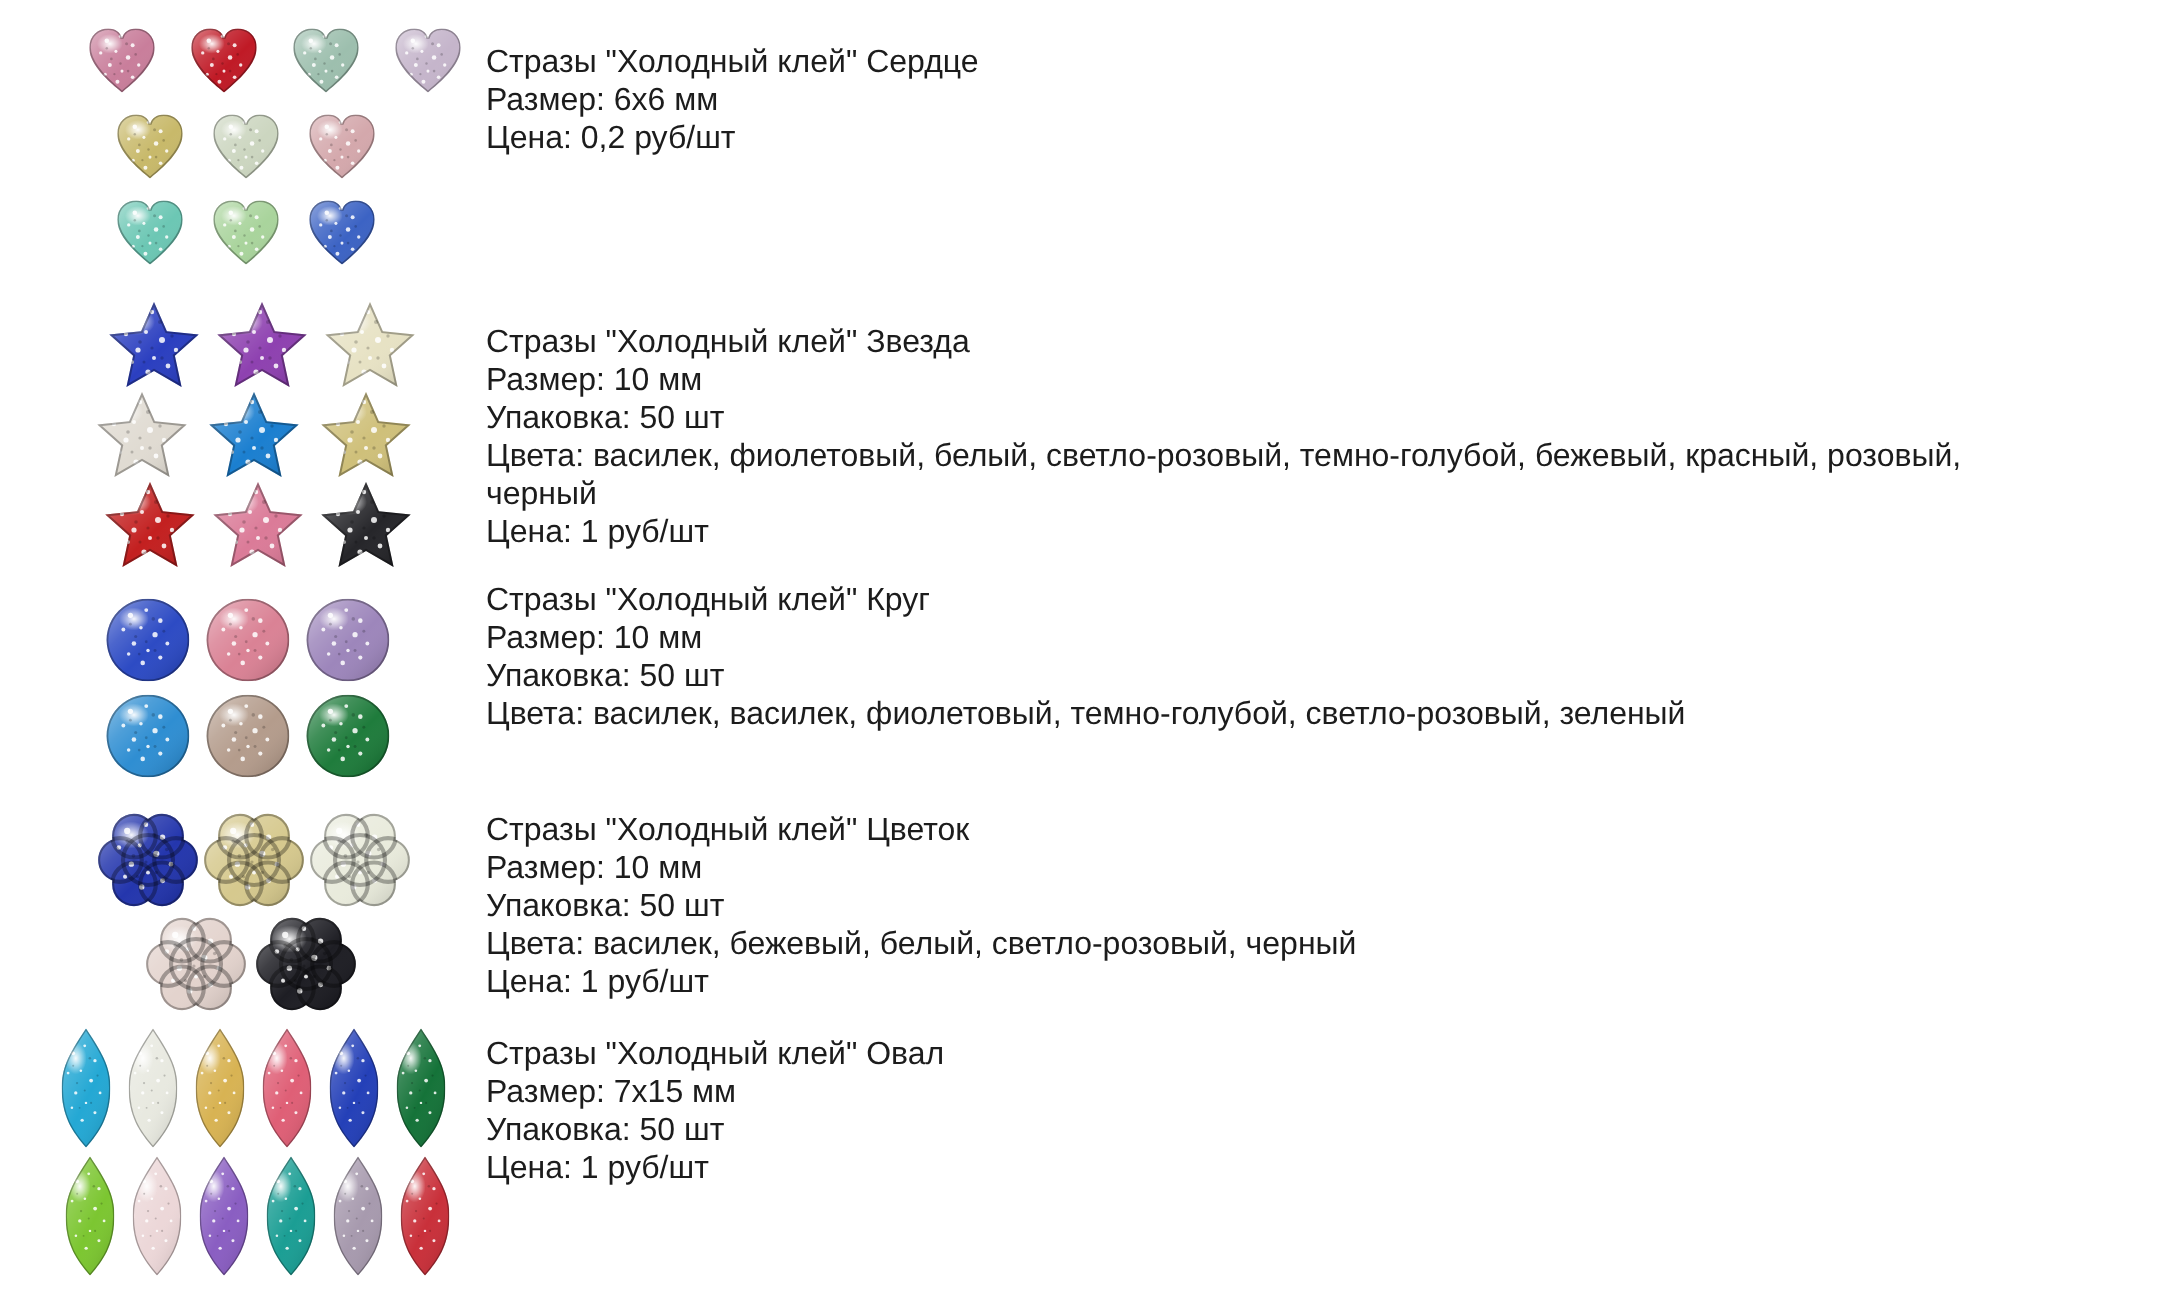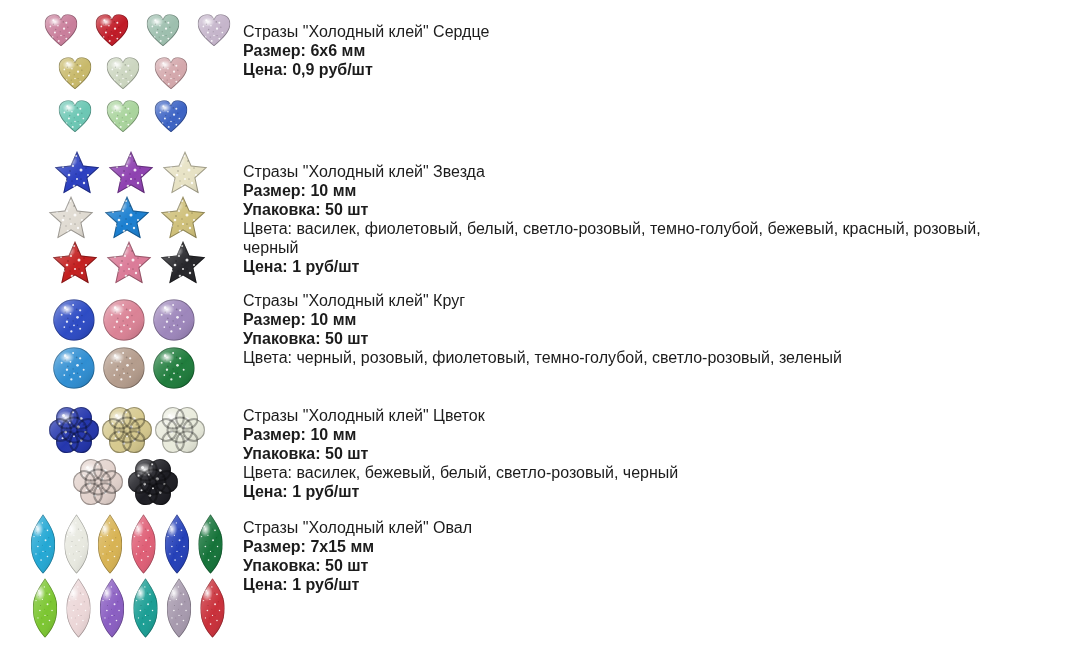--- a/index.html
+++ b/index.html
@@ -21,21 +21,21 @@
   .p5 { height: 133px; }
   .img { width: 243px; flex: 0 0 243px; position: relative; }
   .img svg { display: block; }
   .info { width: 780px; font-size: 16px; line-height: 19px; }
   .p1 .info { padding-top: 16px; }
   .p2 .info { padding-top: 16px; }
   .p3 .info { padding-top: 1px; }
   .p4 .info { padding-top: 6px; }
   .p5 .info { padding-top: 7px; }
   .info p { margin: 0; }
-  .b { font-weight: bold; }
+  .b { font-weight: normal; }
 </style>
 </head>
 <body>
 <svg width="0" height="0" style="position:absolute" aria-hidden="true">
     <defs>
       <linearGradient id="fc" x1="0" y1="0" x2="1" y2="1">
         <stop offset="0" stop-color="#ffffff" stop-opacity="0.5"></stop>
         <stop offset="0.32" stop-color="#ffffff" stop-opacity="0.15"></stop>
         <stop offset="0.55" stop-color="#ffffff" stop-opacity="0"></stop>
         <stop offset="0.8" stop-color="#000000" stop-opacity="0.08"></stop>
@@ -322,21 +322,21 @@
             <circle cx="58" cy="62" r="1.7" fill="rgba(0,0,0,0.2)"></circle>
             <circle cx="30" cy="32" r="1.6" fill="rgba(0,0,0,0.2)"></circle>
             <circle cx="40" cy="66" r="1.5" fill="rgba(0,0,0,0.2)"></circle>
             <path d="M50 90 C24 69 7 50 7 31 C7 15 19 6 32 6 C41 6 48 11 50 19 C52 11 59 6 68 6 C81 6 93 15 93 31 C93 50 76 69 50 90 Z" fill="none" stroke="rgba(0,0,0,0.3)" stroke-width="4"></path>
           </g>
         </svg>
       </div>
     <div class="info">
       <p>Стразы "Холодный клей" Сердце</p>
       <p class="b"><span>Размер:</span> <span>6х6 мм</span></p>
-      <p class="b"><span>Цена:</span> <span>0,9 руб/шт</span></p>
+      <p class="b"><span>Цена:</span> <span>0,2 руб/шт</span></p>
     </div>
   </section>
 
   <section class="product p2">
     <div class="img">
         <svg width="243" height="142" viewBox="0 0 243 142" style="margin-top:2px">
           <g transform="translate(52 0) scale(0.5 0.5)" clip-path="url(#clip-star)">
             <rect x="0" y="0" width="100" height="100" fill="#2b3fc0"></rect>
             <rect x="0" y="0" width="100" height="100" fill="url(#fc)"></rect>
             <ellipse cx="34" cy="26" rx="17" ry="13" fill="url(#hl)"></ellipse>
@@ -724,21 +724,21 @@
             <circle cx="30" cy="32" r="1.6" fill="rgba(0,0,0,0.2)"></circle>
             <circle cx="40" cy="66" r="1.5" fill="rgba(0,0,0,0.2)"></circle>
             <path d="M50 3 A47 47 0 1 1 49.9 3 Z" fill="none" stroke="rgba(0,0,0,0.3)" stroke-width="4"></path>
           </g>
         </svg>
       </div>
     <div class="info">
       <p>Стразы "Холодный клей" Круг</p>
       <p class="b"><span>Размер:</span> <span>10 мм</span></p>
       <p class="b"><span>Упаковка:</span> <span>50 шт</span></p>
-      <p><span>Цвета:</span> <span>черный, розовый, фиолетовый, темно-голубой, светло-розовый, зеленый</span></p>
+      <p><span>Цвета:</span> <span>василек, василек, фиолетовый, темно-голубой, светло-розовый, зеленый</span></p>
     </div>
   </section>
 
   <section class="product p4">
     <div class="img">
         <svg width="243" height="106" viewBox="0 0 243 106" style="margin-top:4px">
           <g transform="translate(48 0) scale(0.52 0.52)" clip-path="url(#clip-flower)">
             <rect x="0" y="0" width="100" height="100" fill="#2436ad"></rect>
             <rect x="0" y="0" width="100" height="100" fill="url(#fc)"></rect>
             <ellipse cx="34" cy="26" rx="17" ry="13" fill="url(#hl)"></ellipse>

